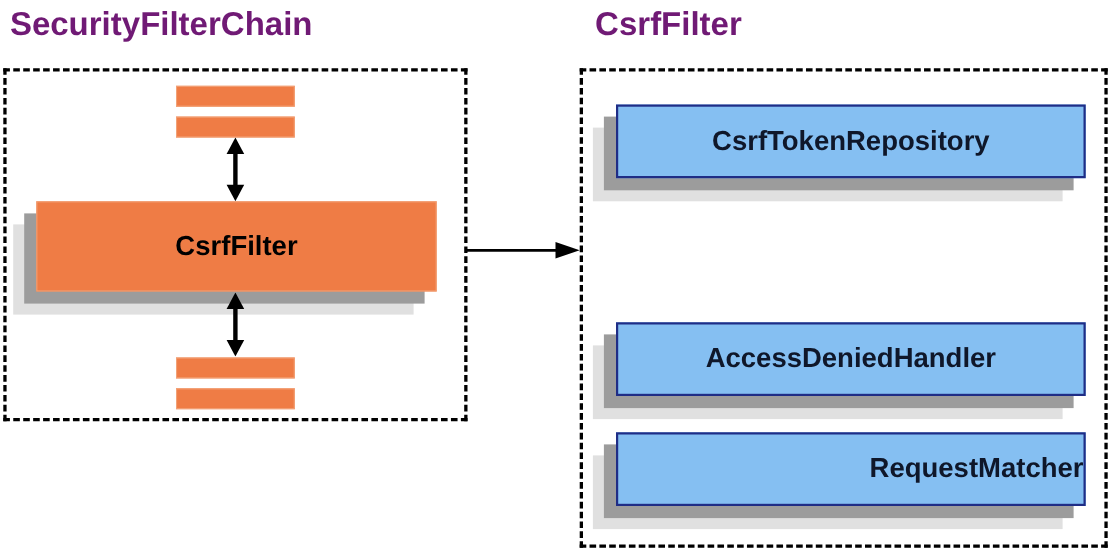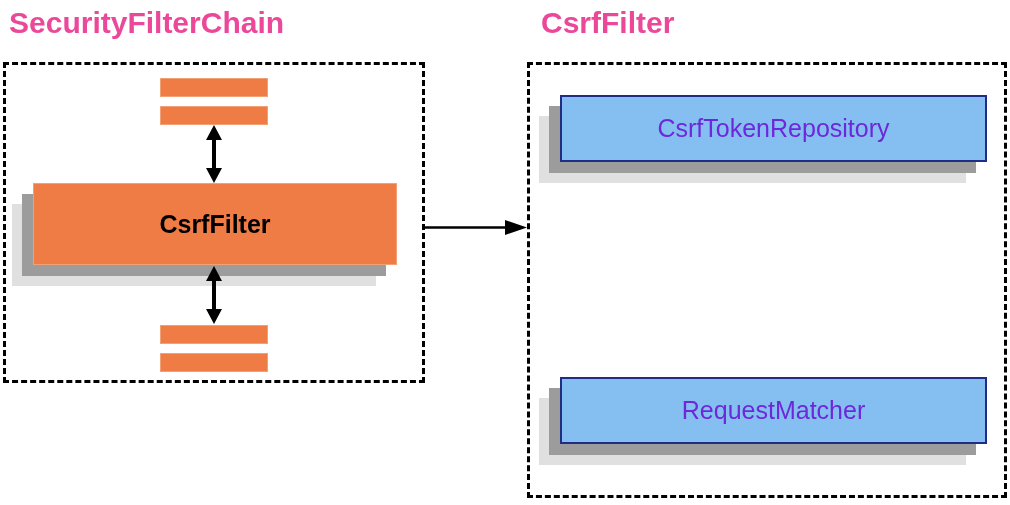--- a/index.html
+++ b/index.html
@@ -9,21 +9,21 @@
     width: 1010px; height: 505px;
     position: relative; overflow: hidden;
   }
   .canvas {
     position: absolute; left: 0; top: 0;
     width: 1010px; height: 505px;
     background: var(--bg, #fff);
   }
   .title {
     position: absolute;
-    font-size: 30px; font-weight: bold; color: #ec4899;
+    font-size: 30px; font-weight: bold; color: #701a75;
     line-height: 38px; white-space: nowrap;
   }
   .left-title  { left: 9px;  top: 4px; }
   .right-title { left: 541px; top: 4px; }
 
   .group {
     position: absolute;
     border: 3px dashed #000;
     background: transparent;
   }
@@ -63,26 +63,26 @@
   .blue-box {
     position: absolute; left: 30px;
     width: 427px; height: 67px;
     background: var(--blue-fill, #85bff2);
     border: 2px solid var(--blue-border, #1f2d86);
     box-shadow: -11px 11px 0 var(--shadow-dark, #9c9c9c),
                 -21px 21px 0 var(--shadow-light, #e0e0e0);
     display: flex; align-items: center; justify-content: center;
   }
   .blue-box .label {
-    font-size: 25px; font-weight: normal; color: #6d28d9;
+    font-size: 25px; font-weight: bold; color: #0f172a;
   }
   .blue-box-0 { top: 30px; }
   .blue-box-1 { top: 128px; }
   .blue-box-2 { top: 228px; }
-  .blue-box-3 { top: 312px; }
+  .blue-box-3 { top: 328px; justify-content: flex-end; }
 </style>
 </head>
 <body>
 
 <div class="canvas">
 
   <div class="title left-title">SecurityFilterChain</div>
 
   <div class="title right-title">CsrfFilter</div>
 
@@ -117,20 +117,23 @@
     <polygon points="104,10.5 82,3 82,18" fill="#000"></polygon>
   </svg>
 
   <div class="group right-group">
 
     <div class="blue-box blue-box-0">
       <span class="label">CsrfTokenRepository</span>
     </div>
 
 
+    <div class="blue-box blue-box-2">
+      <span class="label">AccessDeniedHandler</span>
+    </div>
 
     <div class="blue-box blue-box-3">
       <span class="label">RequestMatcher</span>
     </div>
 
   </div>
 
 </div>
 
 </body></html>

